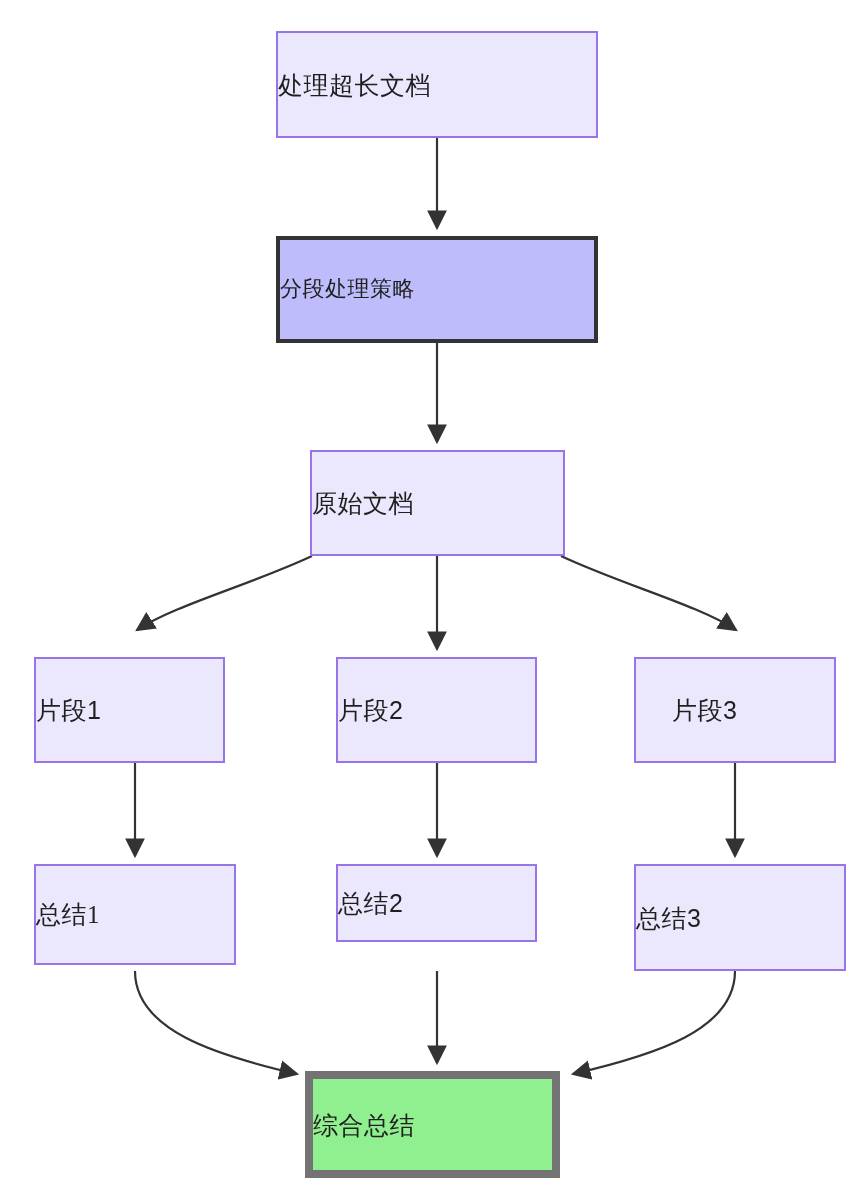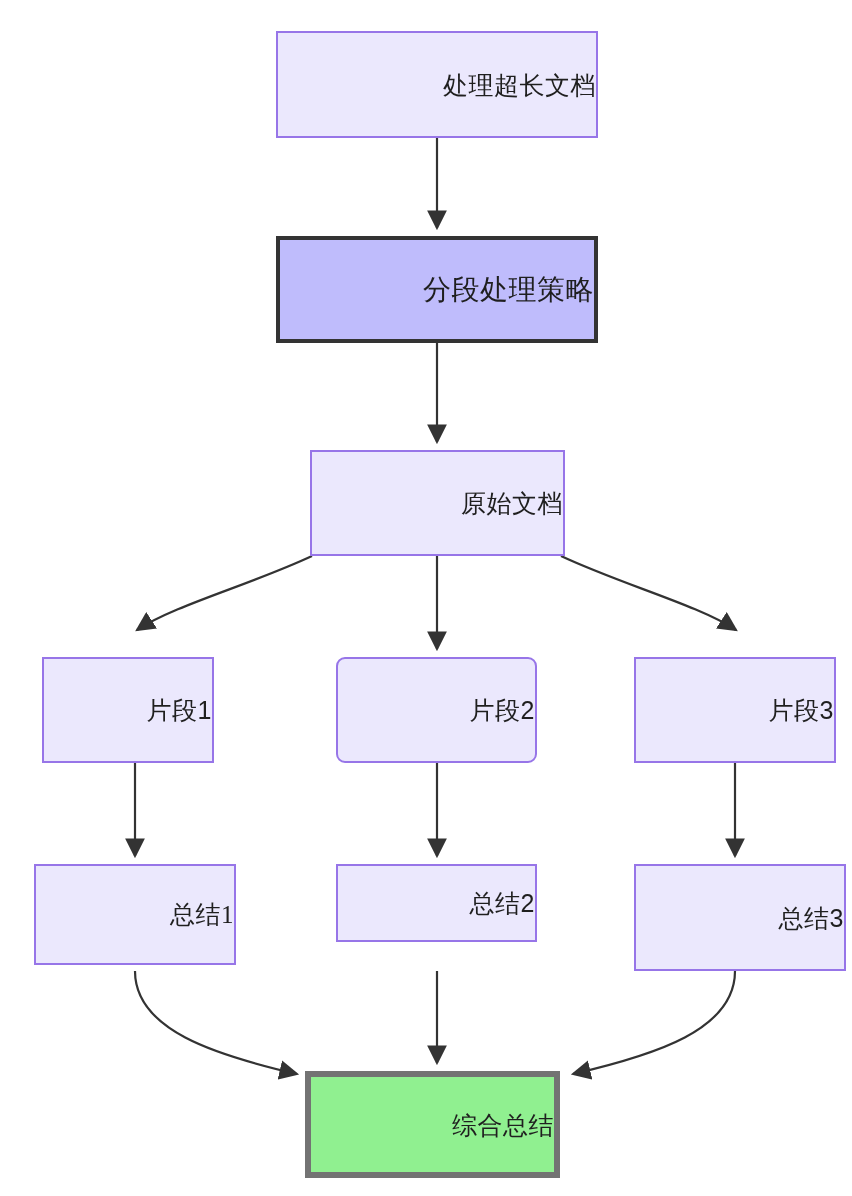--- a/index.html
+++ b/index.html
@@ -24,46 +24,46 @@
     top: 0;
     width: 852px;
     height: 1196px;
     pointer-events: none;
   }
   .node {
     position: absolute;
     box-sizing: border-box;
     display: flex;
     align-items: center;
-    justify-content: flex-end;
+    justify-content: flex-start;
     text-align: center;
     line-height: 1.2;
     color: #1f1f1f;
     letter-spacing: 0.5px;
   }
   .node-label {
     display: block;
     white-space: nowrap;
   }
   
   .node.style-default {
     background: #ebe8fd;
     border: 2px solid #9775e8;
     font-size: 25px;
   }
   
   .node.style-strategy {
     background: #bfbcfc;
     border: 4px solid #333333;
-    font-size: 28px;
+    font-size: 22px;
   }
   
   .node.style-result {
     background: #90f090;
-    border: 6px solid #737373;
+    border: 8px solid #737373;
     font-size: 25px;
   }
 </style>
 </head>
 <body>
 
 <div id="diagram-root">
 
   <svg id="edge-layer" viewBox="0 0 852 1196" width="852" height="1196" xmlns="http://www.w3.org/2000/svg">
     <defs>
@@ -89,27 +89,27 @@
   <div id="node-layer">
       <div class="node style-default" style="left: 276px; top: 31px; width: 322px; height: 107px;">
         <span class="node-label">处理超长文档</span>
       </div>
       <div class="node style-strategy" style="left: 276px; top: 236px; width: 322px; height: 107px;">
         <span class="node-label">分段处理策略</span>
       </div>
       <div class="node style-default" style="left: 310px; top: 450px; width: 255px; height: 106px;">
         <span class="node-label">原始文档</span>
       </div>
-      <div class="node style-default" style="left: 42px; top: 657px; width: 172px; height: 106px;">
+      <div class="node style-default" style="left: 34px; top: 657px; width: 191px; height: 106px;">
         <span class="node-label">片段1</span>
       </div>
-      <div class="node style-default" style="left: 336px; top: 657px; width: 201px; height: 106px; border-radius: 9px;">
+      <div class="node style-default" style="left: 336px; top: 657px; width: 201px; height: 106px;">
         <span class="node-label">片段2</span>
       </div>
-      <div class="node style-default" style="left: 634px; top: 657px; width: 202px; height: 106px;">
+      <div class="node style-default" style="left: 634px; top: 657px; width: 202px; height: 106px; padding-left: 36px;">
         <span class="node-label">片段3</span>
       </div>
       <div class="node style-default" style="left: 34px; top: 864px; width: 202px; height: 101px; font-family: Liberation Serif, serif;">
         <span class="node-label">总结1</span>
       </div>
       <div class="node style-default" style="left: 336px; top: 864px; width: 201px; height: 78px;">
         <span class="node-label">总结2</span>
       </div>
       <div class="node style-default" style="left: 634px; top: 864px; width: 212px; height: 107px;">
         <span class="node-label">总结3</span>

